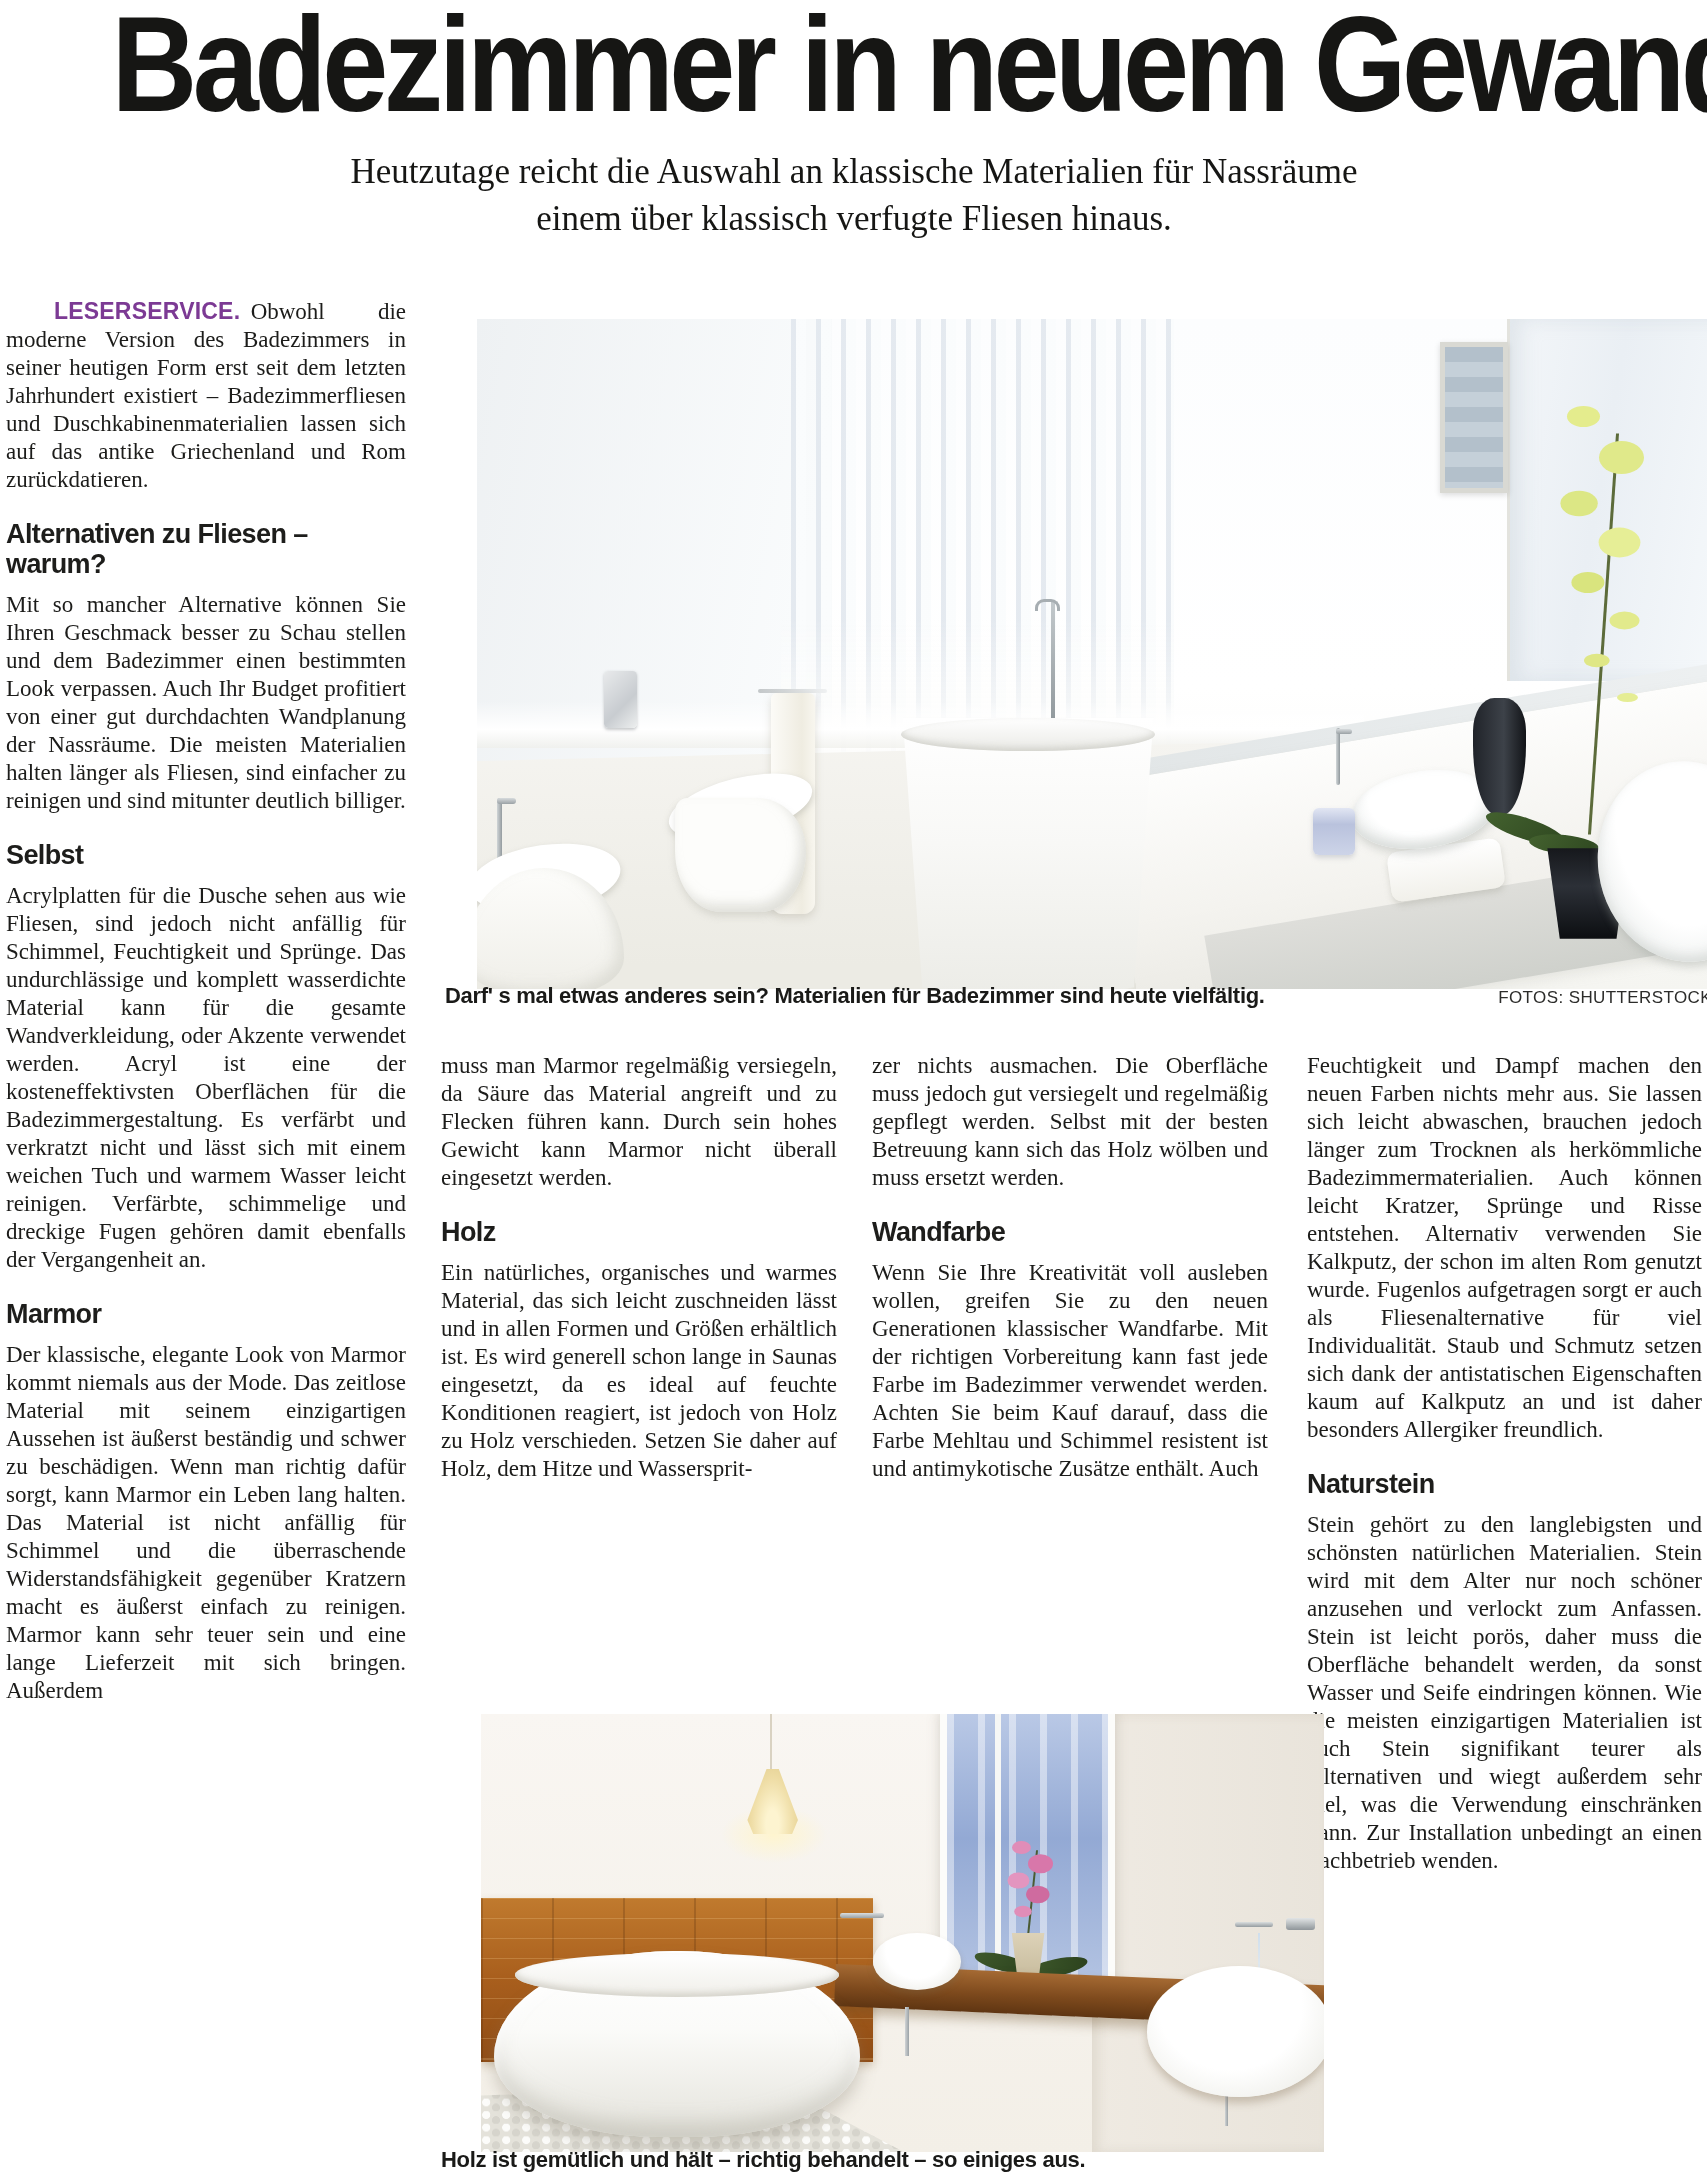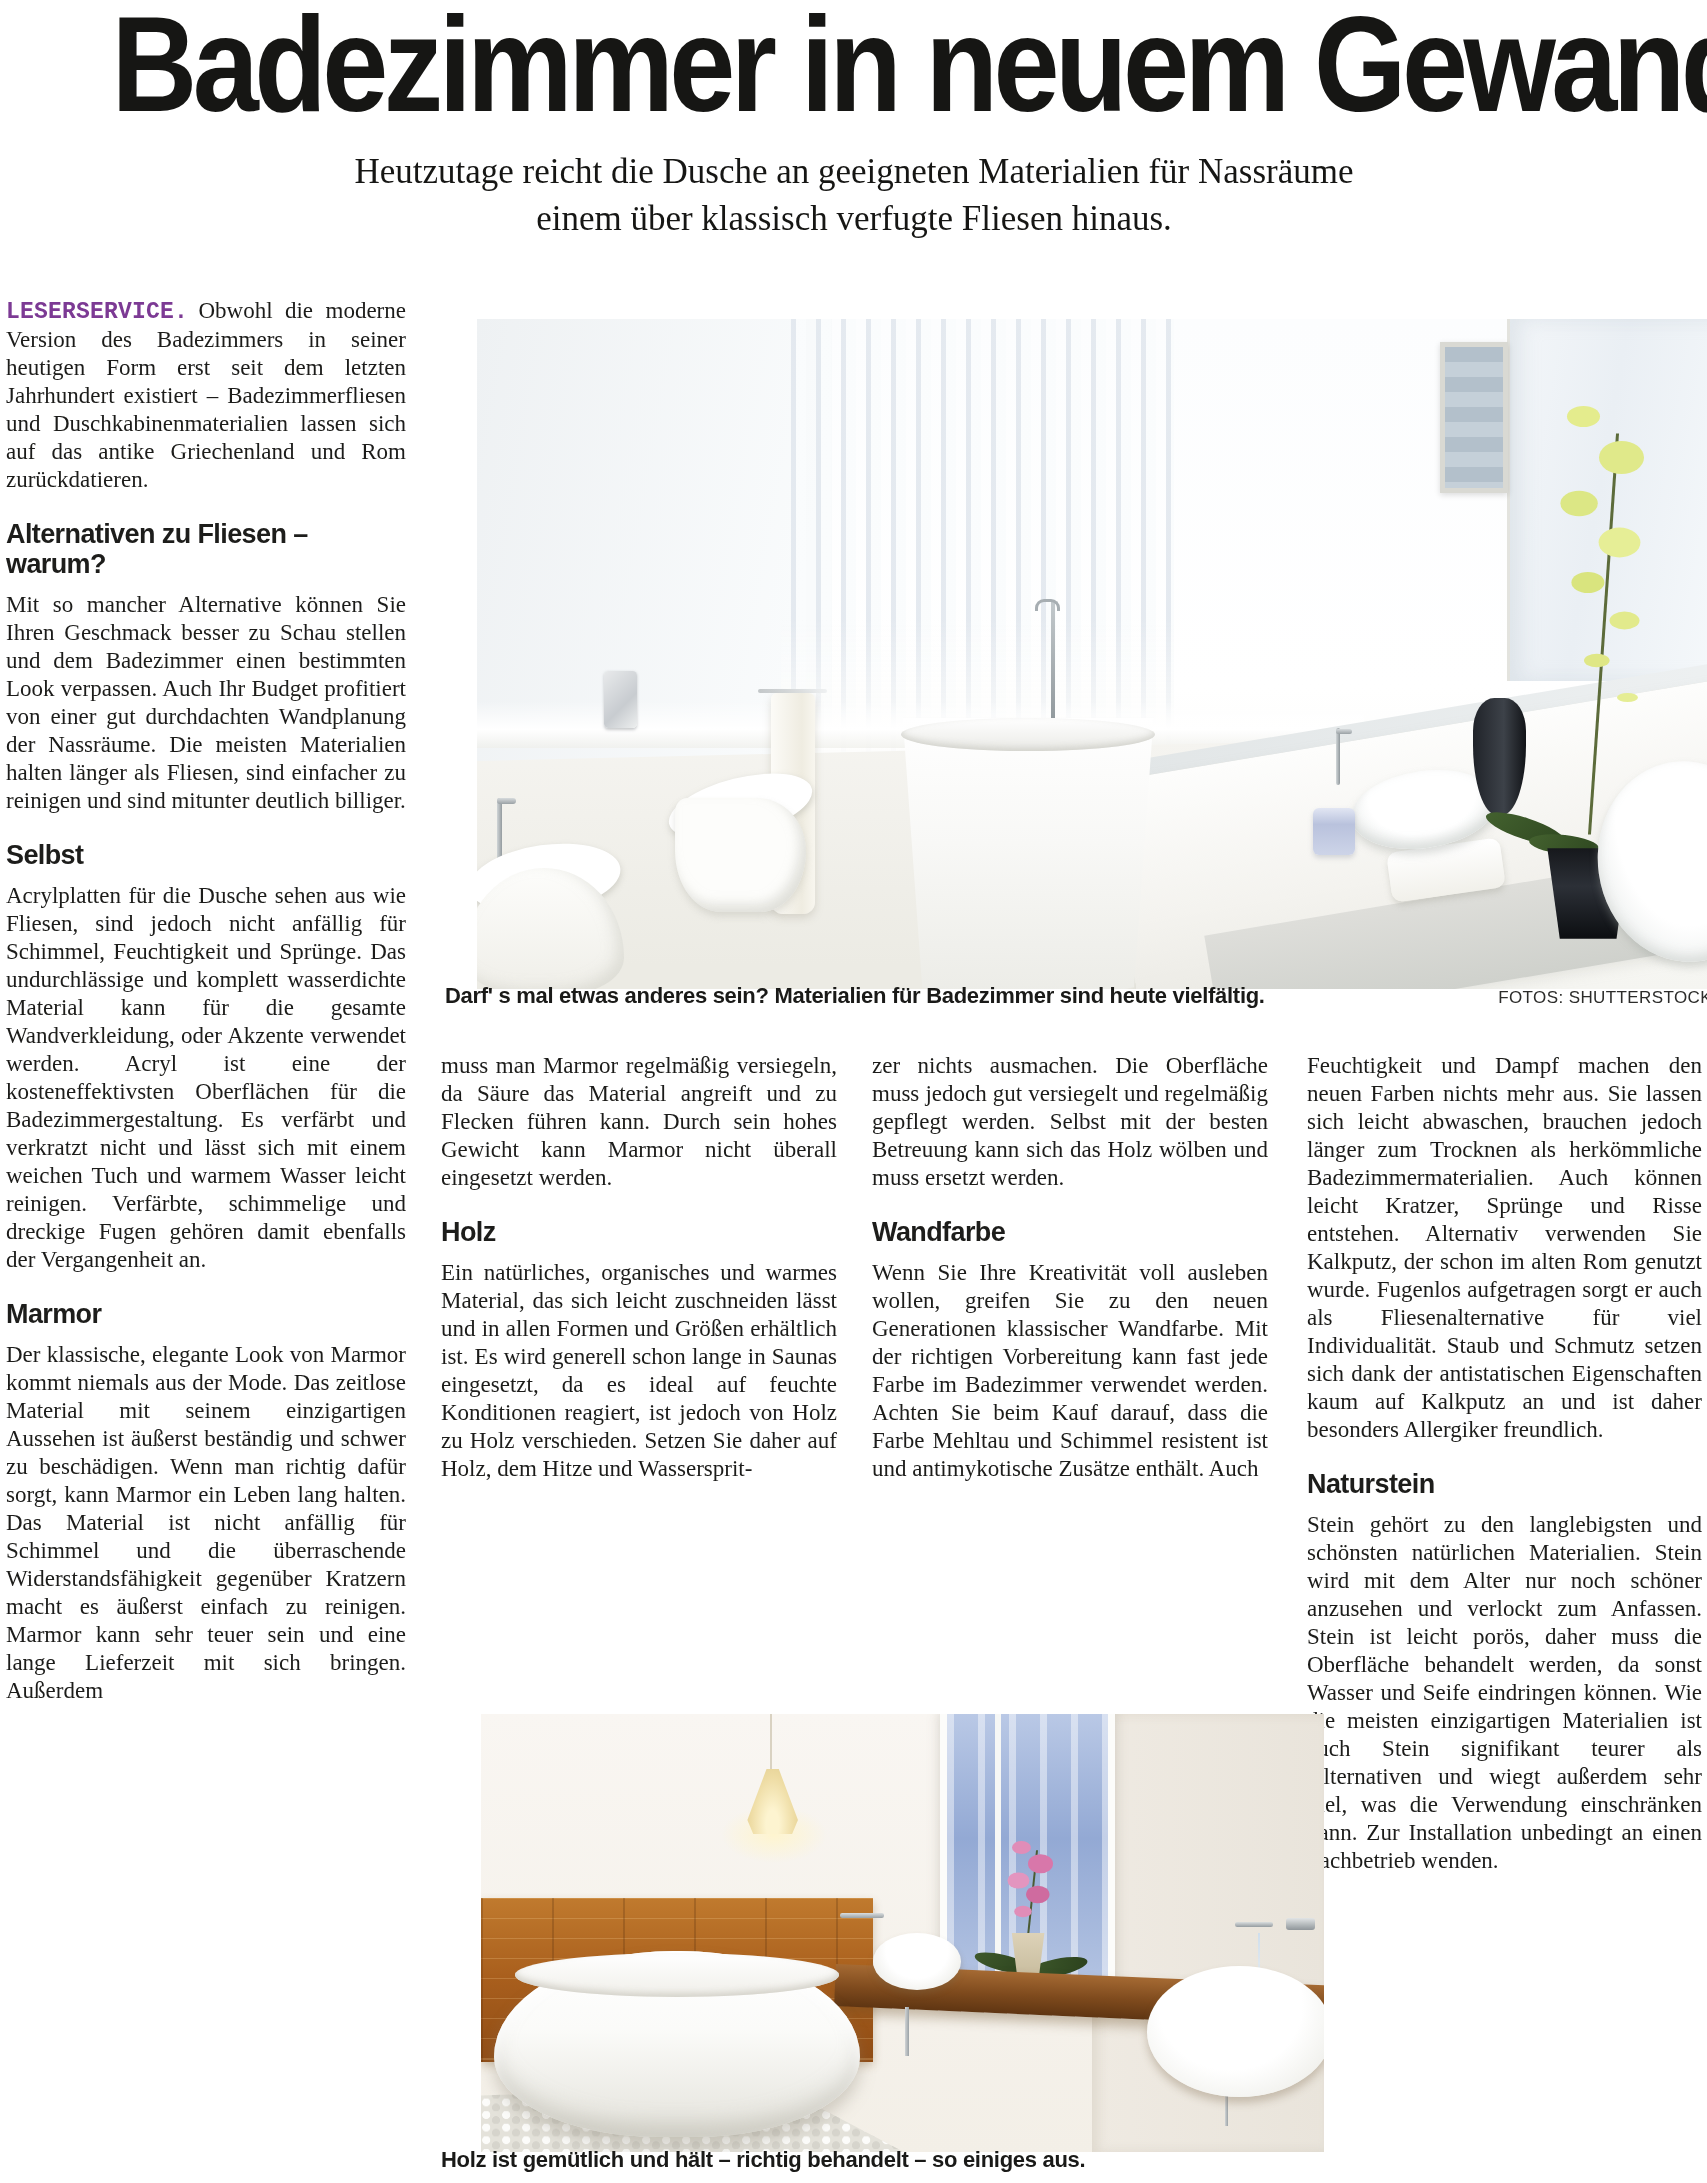--- a/index.html
+++ b/index.html
@@ -17,22 +17,22 @@
   
   .col{position:absolute;text-align:justify;font-size:23px;line-height:28px;color:#1c1c1a;
        overflow:hidden;hyphens:auto;-webkit-hyphens:auto;}
   .col p{margin:0;}
   .col h3{font-family:"Liberation Sans",sans-serif;font-weight:700;font-size:27px;line-height:30px;
        letter-spacing:-0.6px;margin:25px 0 12px 0;color:#1d1d1b;text-align:left;}
   .col1{left:6px;top:297px;width:400px;height:1886px;}
   .col2{left:441px;top:1052px;width:396px;height:605px;}
   .col3{left:872px;top:1052px;width:396px;height:605px;}
   .col4{left:1307px;top:1052px;width:395px;height:1131px;}
-  .kicker{font-family:Liberation Mono, monospace;font-weight:700;font-size:23px;
-       letter-spacing:0.2px;color:#7c3a94;margin-right:10.4px;}
+  .kicker{font-family:Liberation Sans, sans-serif;font-weight:700;font-size:23px;
+       letter-spacing:0.2px;color:#7c3a94;margin-right:10.4px;margin-left:48px;}
 
   
   .caption-row{position:absolute;left:437px;top:983px;width:1267px;display:flex;
        justify-content:space-between;align-items:baseline;margin-left:8px;}
   .caption{font-family:"Liberation Sans",sans-serif;font-weight:700;font-size:22px;
        letter-spacing:-0.3px;color:#1a1a18;}
   .credit{font-family:"Liberation Sans",sans-serif;font-weight:400;font-size:17px;
        letter-spacing:0.4px;color:#2c2c2a;}
   .caption2{position:absolute;left:441px;top:2147px;width:843px;}
 
@@ -176,21 +176,21 @@
   .p2-trap-large{left:88.2%;top:79%;width:3.7px;height:15%;background:linear-gradient(90deg,#d0d4d6,#9ba2a6);}
 </style>
 </head>
 <body>
 
 <div class="page">
 
   <header>
     <h1 class="headline"><span class="headline-text">Badezimmer in neuem Gewand</span></h1>
     <div class="subtitle">
-      <div>Heutzutage reicht die Dusche an geeigneten Materialien für Nassräume</div>
+      <div>Heutzutage reicht die Auswahl an klassische Materialien für Nassräume</div>
       <div>einem über klassisch verfugte Fliesen hinaus.</div>
     </div>
   </header>
 
   <section class="col col1">
     <p><span class="kicker">LESERSERVICE.</span><span>Obwohl die moderne Version des Badezimmers in seiner heutigen Form erst seit dem letzten Jahrhundert existiert – Badezimmerfliesen und Duschkabinenmaterialien lassen sich auf das antike Griechenland und Rom zurückdatieren.</span></p>
     <h3>Alternativen zu Fliesen – warum?</h3>
     <p>Mit so mancher Alternative können Sie Ihren Geschmack besser zu Schau stellen und dem Badezimmer einen bestimmten Look verpassen. Auch Ihr Budget profitiert von einer gut durchdachten Wandplanung der Nassräume. Die meisten Materialien halten länger als Fliesen, sind einfacher zu reinigen und sind mitunter deutlich billiger.</p>
     <h3>Selbst</h3>
     <p>Acrylplatten für die Dusche sehen aus wie Fliesen, sind jedoch nicht anfällig für Schimmel, Feuchtigkeit und Sprünge. Das undurchlässige und komplett wasserdichte Material kann für die gesamte Wandverkleidung, oder Akzente verwendet werden. Acryl ist eine der kosteneffektivsten Oberflächen für die Badezimmergestaltung. Es verfärbt und verkratzt nicht und lässt sich mit einem weichen Tuch und warmem Wasser leicht reinigen. Verfärbte, schimmelige und dreckige Fugen gehören damit ebenfalls der Vergangenheit an.</p>

